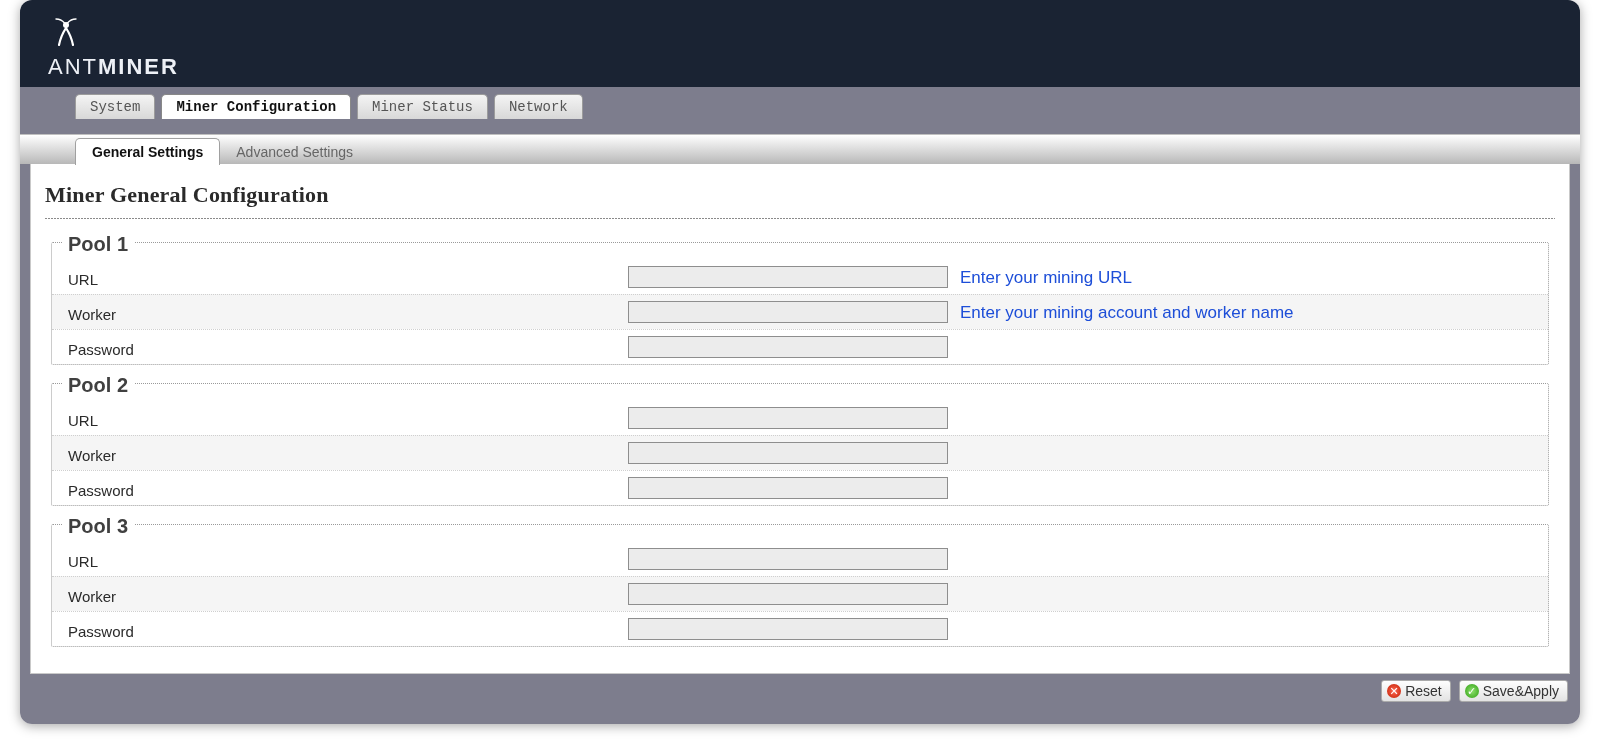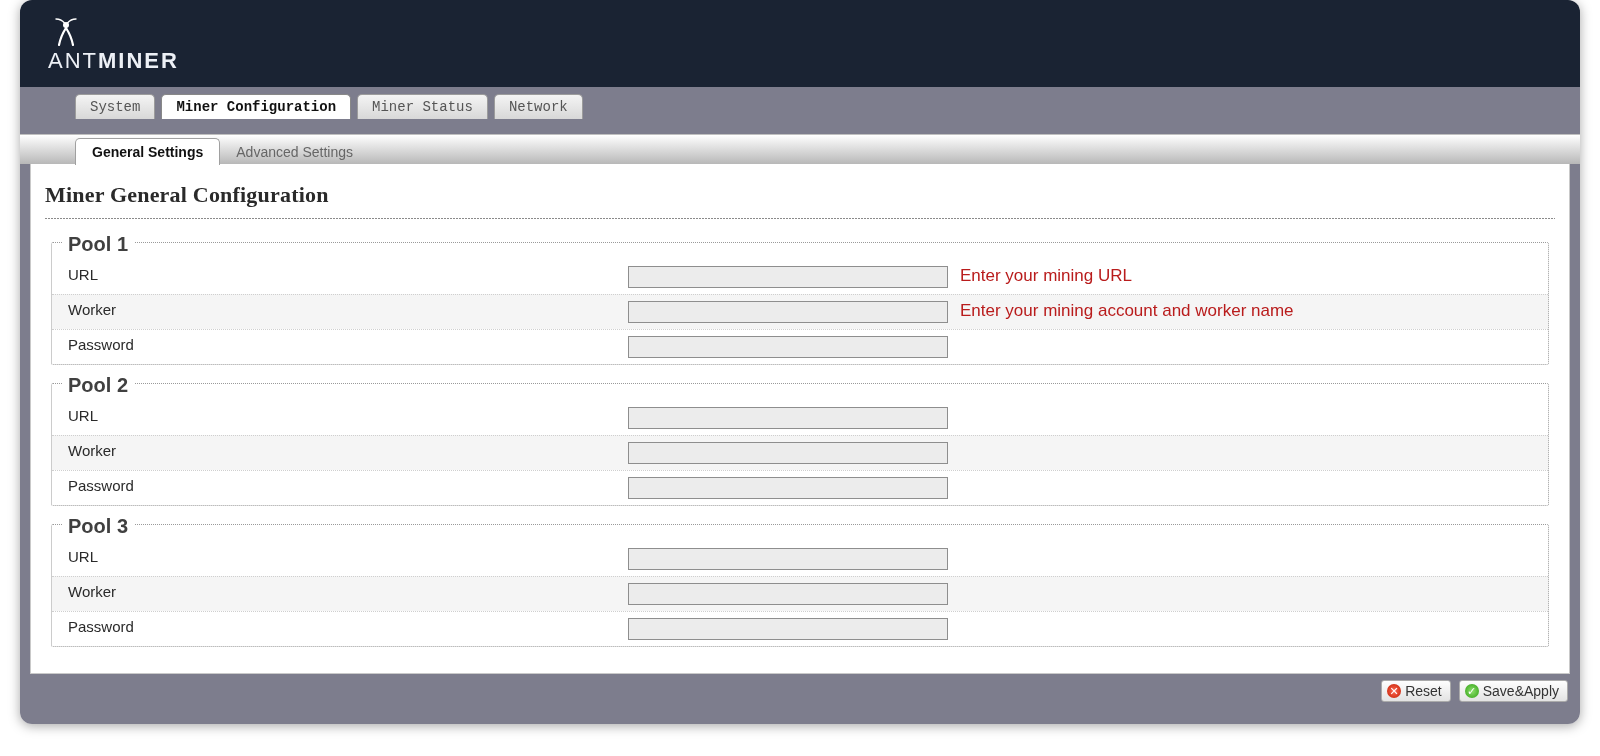--- a/index.html
+++ b/index.html
@@ -33,21 +33,21 @@
     top: 18px;
     color: #fff;
   }
   .logo-glyph svg { display: block; }
   .logo-text {
     font-family: "Trebuchet MS", Arial, sans-serif;
     font-size: 22px;
     font-weight: 300;
     letter-spacing: 2px;
     color: #edf0f6;
-    margin-top: 2px;
+    margin-top: 8px;
   }
   .logo-text .bold { font-weight: 800; }
 
   .body-area {
     background: #7d7d8d;
     padding: 0 0 10px 0;
     position: relative;
   }
 
   .tabs-outer {
@@ -140,21 +140,21 @@
     display: inline-block;
     background: #fff;
     padding: 0 6px;
     color: #404040;
     font-weight: 700;
     font-size: 20px;
   }
   .rows { margin-top: -6px; }
   .row {
     display: flex;
-    align-items: flex-start;
+    align-items: flex-end;
     padding: 6px 10px 6px 16px;
     min-height: 34px;
     border-top: 1px dotted #cfcfcf;
   }
   .row:first-child { border-top: none; }
   .row:nth-child(even) { background: #f5f5f5; }
   .row-label {
     flex: 0 0 560px;
     color: #2a2a2a;
     font-size: 15px;
@@ -162,21 +162,21 @@
   .row-input input {
     width: 320px;
     height: 22px;
     background: #ececec;
     border: 1px solid #8e8e8e;
     padding: 2px 4px;
     font-size: 13px;
   }
   .row-hint {
     margin-left: 12px;
-    color: #b91c1c;
+    color: #1d4ed8;
     font-size: 17px;
   }
   .row-hint.boxed {
     border: 2px dashed #9d9d9d;
     padding: 2px 10px 2px 6px;
     background: #f7f7f7;
   }
 
   .footer-actions {
     display: flex;

